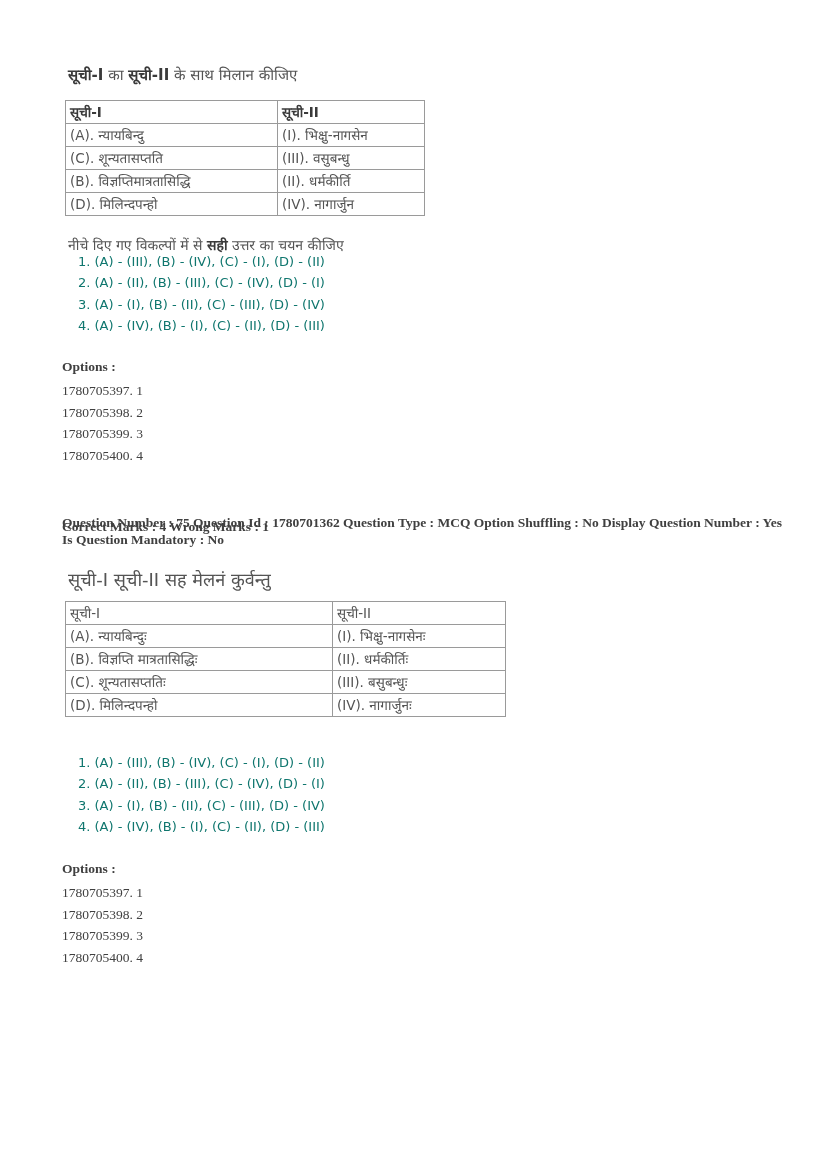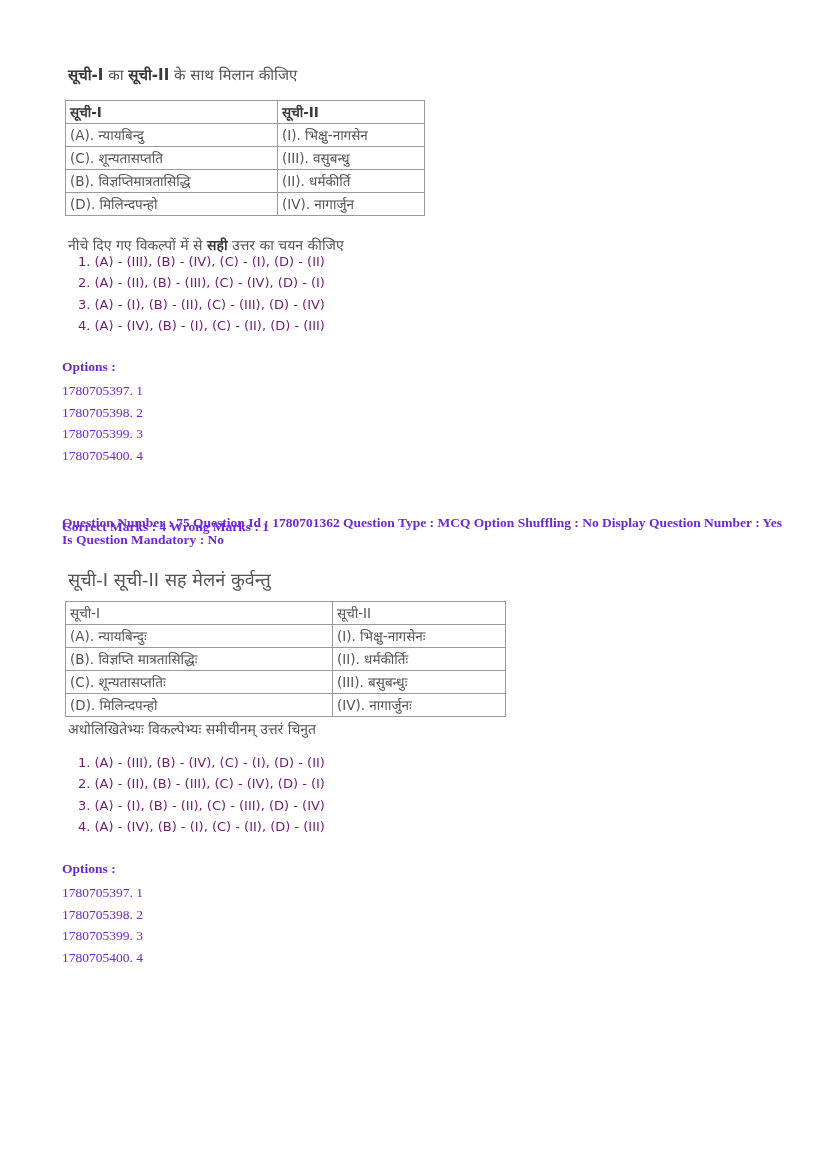--- a/index.html
+++ b/index.html
@@ -36,27 +36,27 @@
     text-align: left;
     vertical-align: middle;
     white-space: nowrap;
     overflow: hidden;
   }
   #s1-table th { font-weight: bold; color: #3a3a3a; }
   #s2-table th { font-weight: normal; color: #545454; }
 
   .instruction { font-size: 14px; white-space: nowrap; }
 
-  .choices { font-size: 13px; color: #701a75; }
+  .choices { font-size: 13px; color: #0f766e; }
   .choices div { line-height: 21.3px; white-space: nowrap; }
 
   
   .en {
     font-family: "Liberation Serif", "DejaVu Serif", serif;
-    color: #6d28d9;
+    color: #404040;
     font-size: 13.5px;
   }
   .en-bold { font-weight: bold; }
   .option-ids div { line-height: 21.7px; }
   .meta { width: 722px; line-height: 16.5px; margin-top: 32px; }
 </style>
 </head>
 <body>
 
 <div id="page">
@@ -141,21 +141,20 @@
       <td>(C). शून्यतासप्ततिः</td>
       <td>(III). बसुबन्धुः</td>
     </tr>
     <tr>
       <td>(D). मिलिन्दपन्हो</td>
       <td>(IV). नागार्जुनः</td>
     </tr>
   </tbody>
     </table>
 
-  <div class="abs hi instruction" style="left:68px; top:719px;">अधोलिखितेभ्यः विकल्पेभ्यः समीचीनम् उत्तरं चिनुत</div>
 
   <div class="abs hi choices" style="left:78px; top:752px;">
     <div>1. (A) - (III), (B) - (IV), (C) - (I), (D) - (II)</div>
     <div>2. (A) - (II), (B) - (III), (C) - (IV), (D) - (I)</div>
     <div>3. (A) - (I), (B) - (II), (C) - (III), (D) - (IV)</div>
     <div>4. (A) - (IV), (B) - (I), (C) - (II), (D) - (III)</div>
   </div>
 
   <div class="abs en en-bold" style="left:62px; top:861px;">Options :</div>
 

